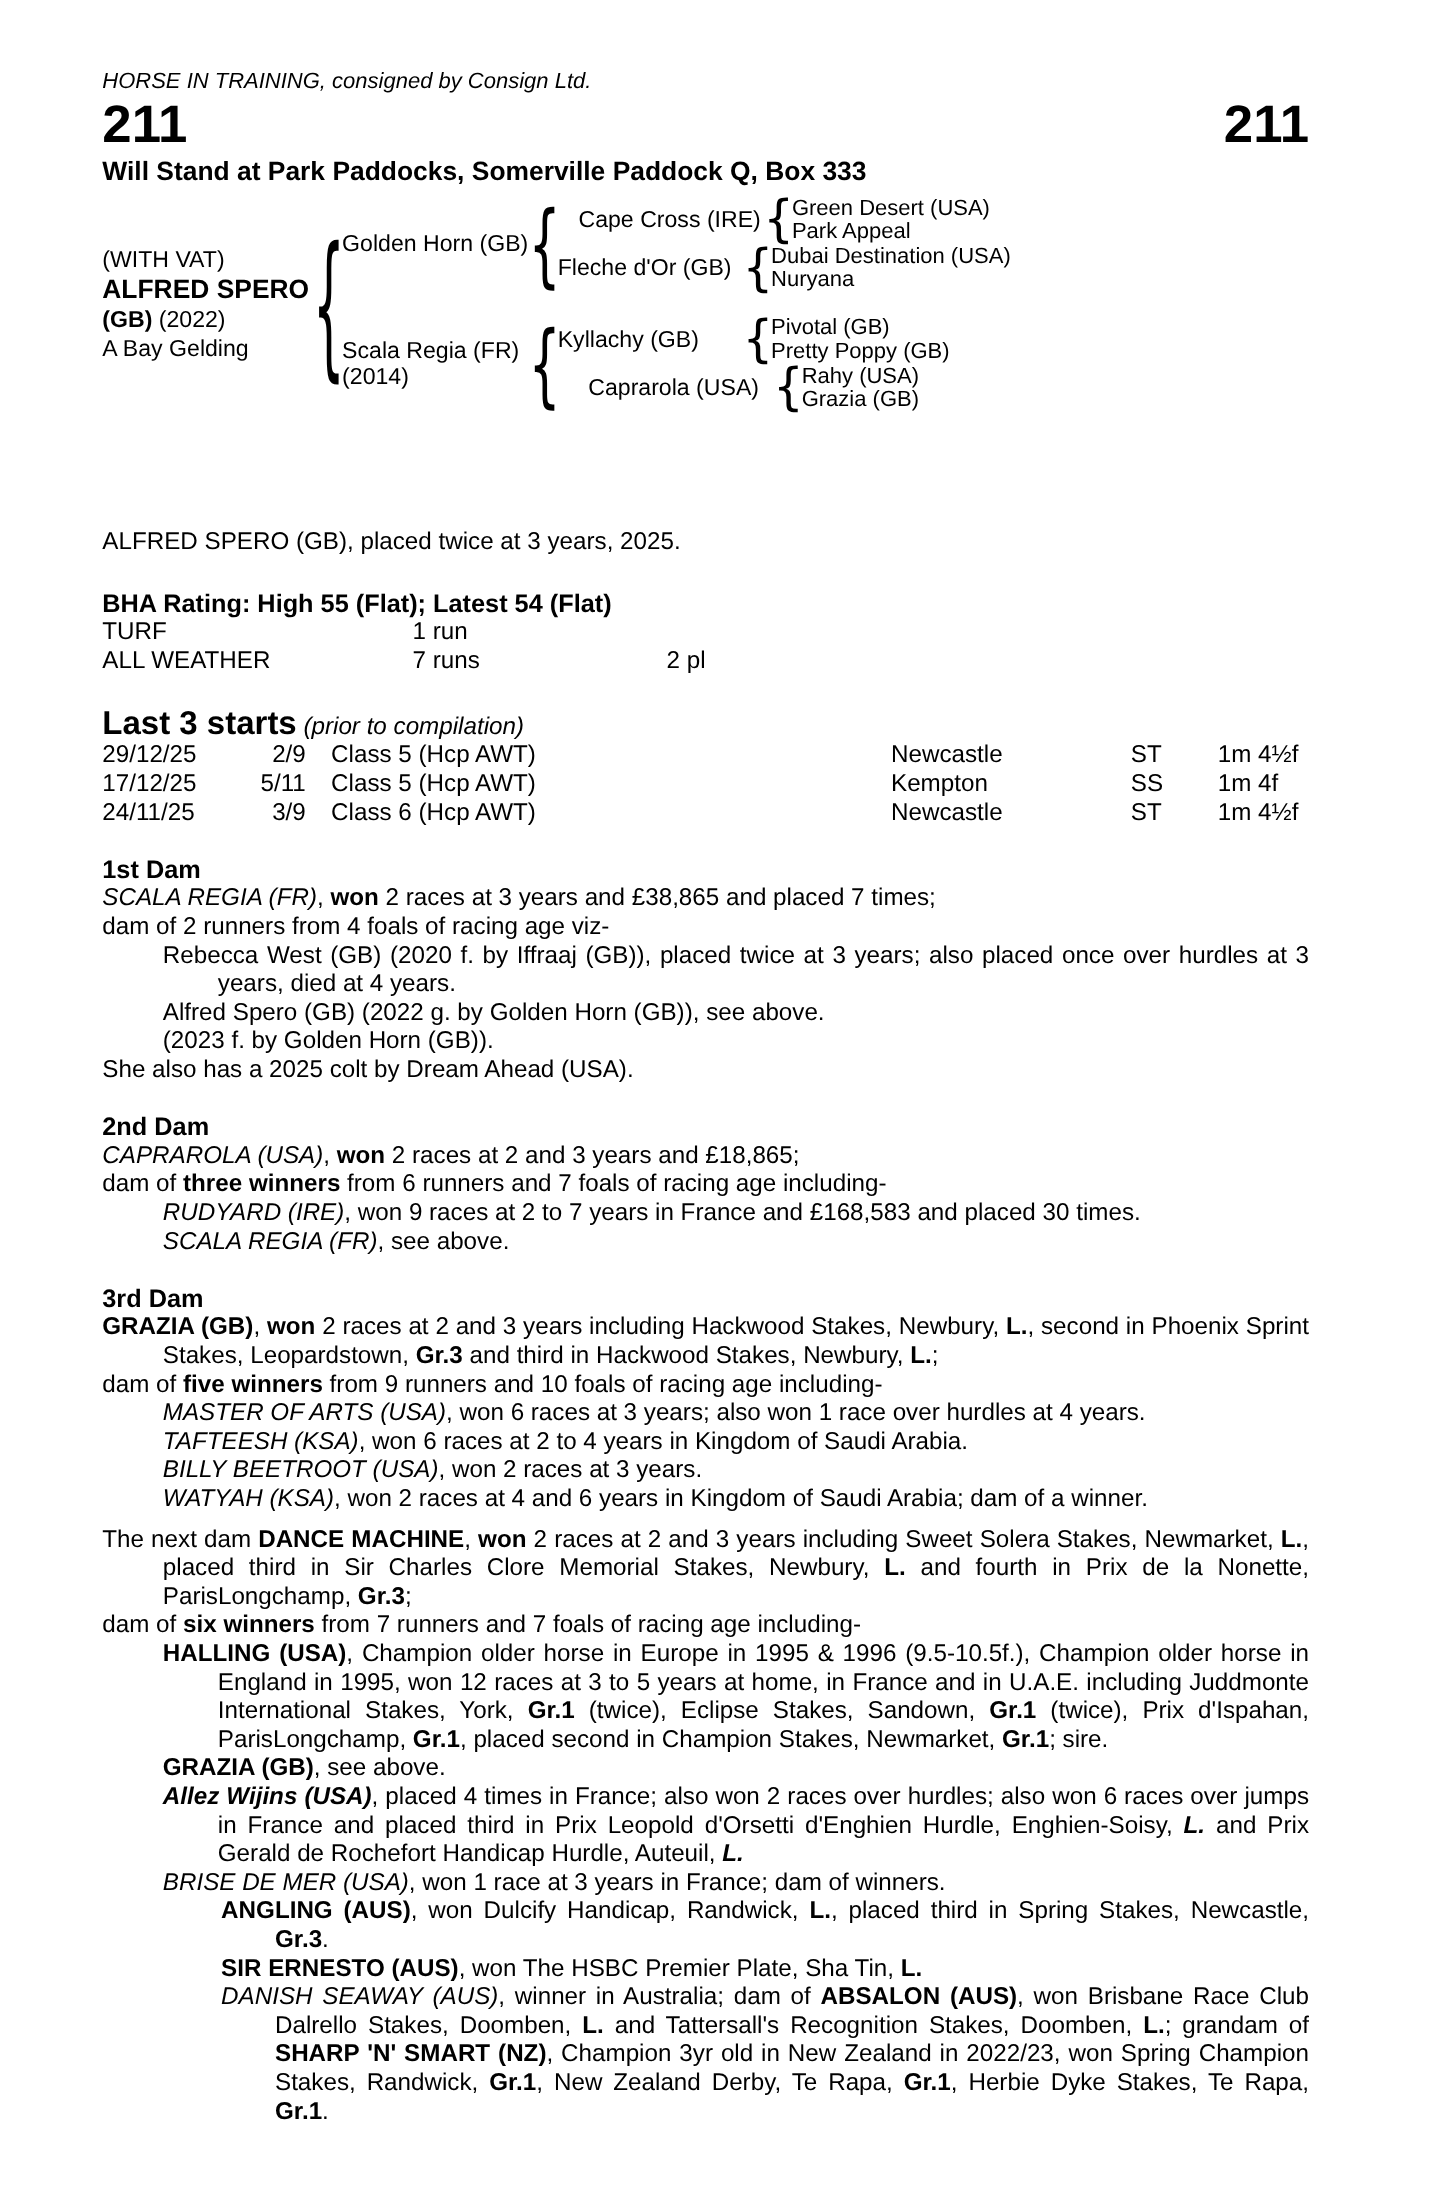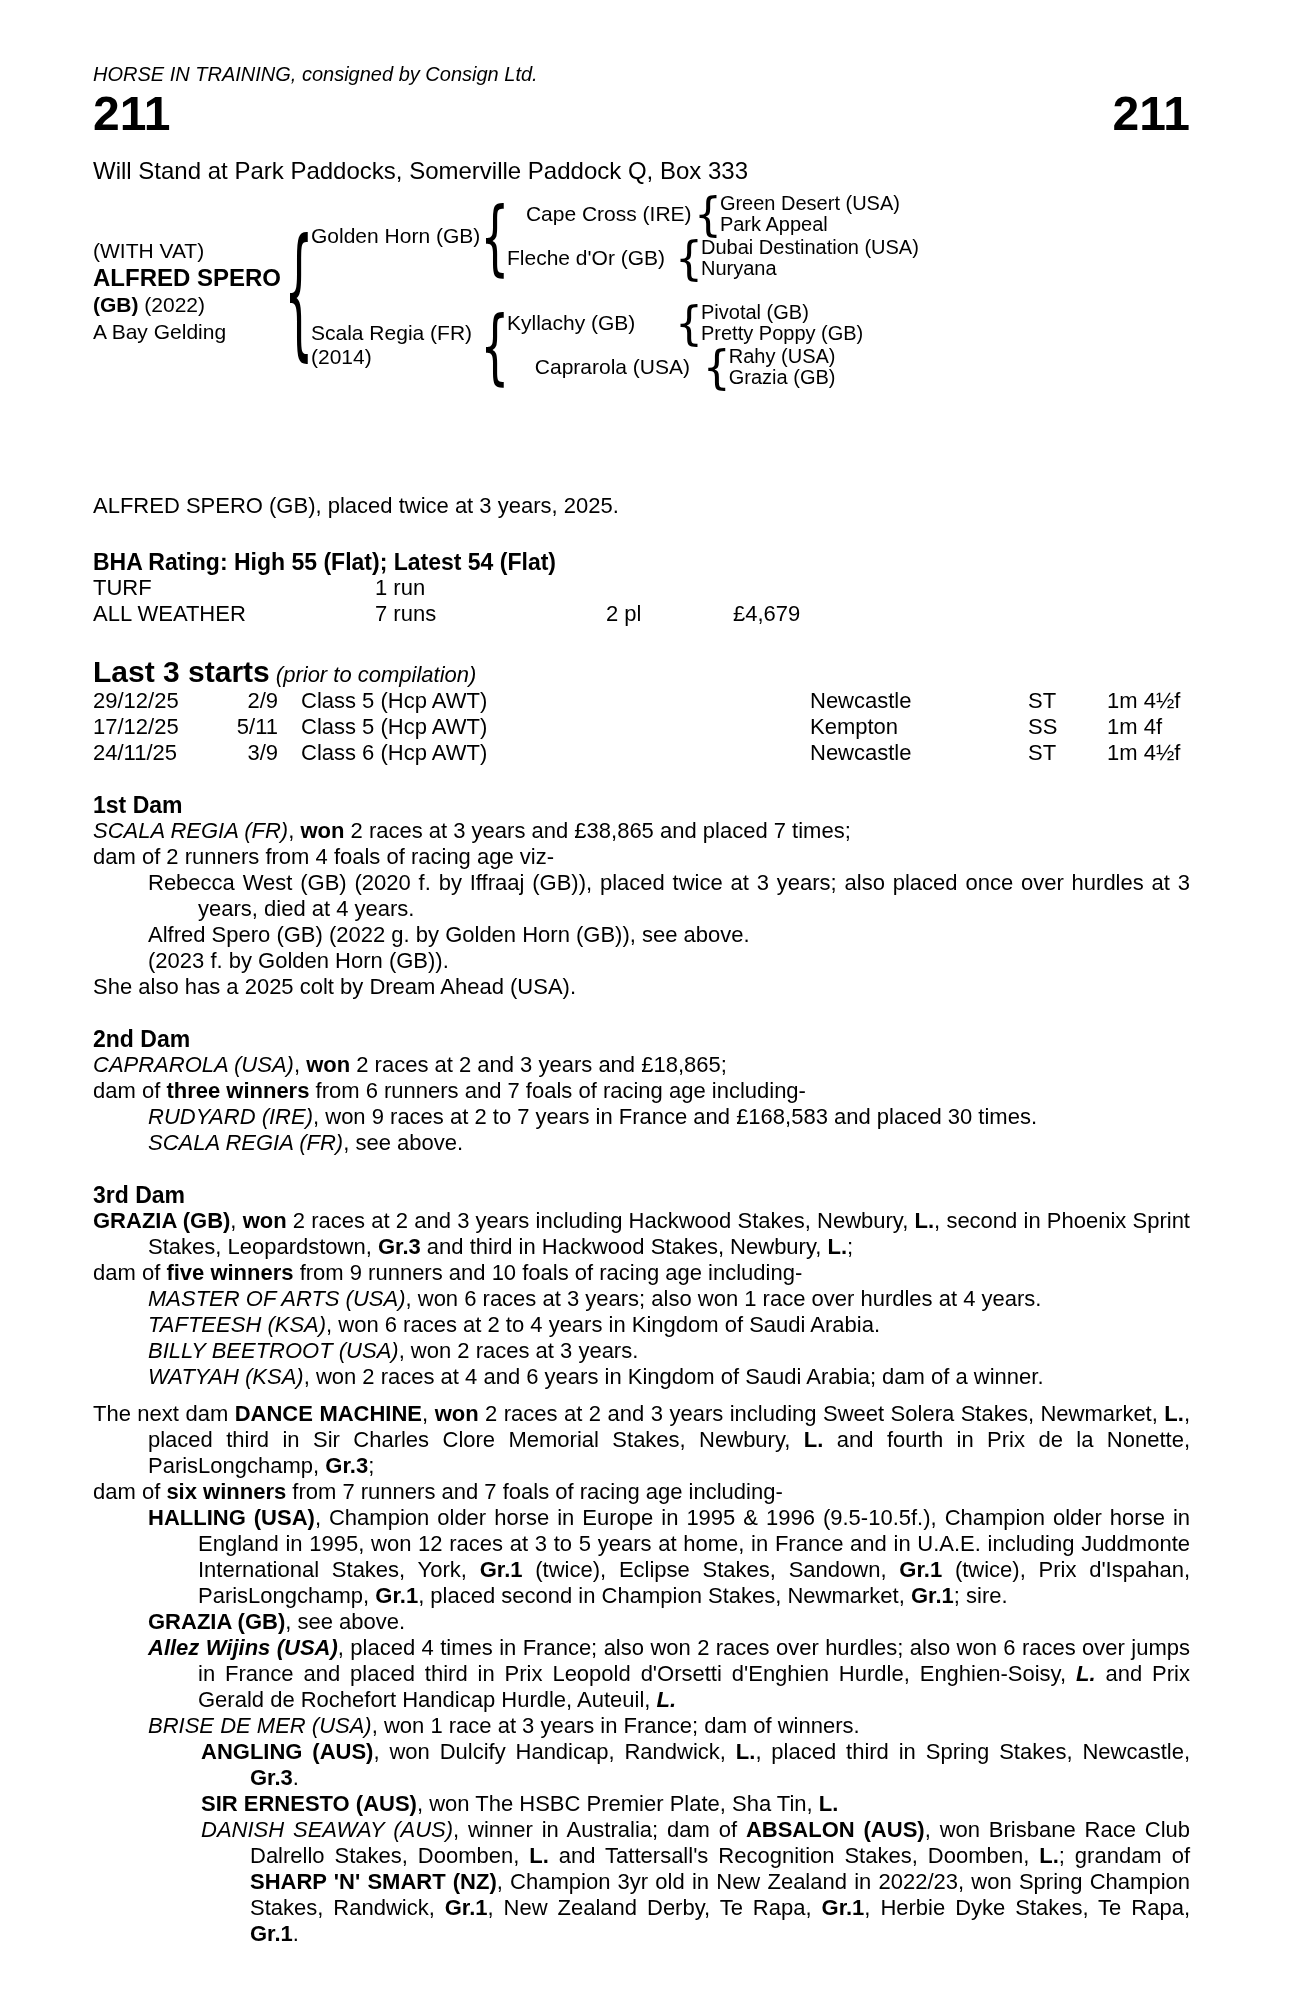--- a/index.html
+++ b/index.html
@@ -6,21 +6,21 @@
   html,body { background:#ffffff; }
   body {
     width:1315px; height:2000px; overflow:hidden;
     color:#000;
     font-family:"Liberation Sans", sans-serif;
     font-size:22px; line-height:26px;
     padding:60px 125px 0 93px;
   }
   .title { text-align:left; font-style:italic; font-size:20px; line-height:28px; }
   .lot-row { display:flex; justify-content:space-between; font-weight:bold; font-size:48px; line-height:48px; margin-top:2px; }
-  .stand { font-weight:normal; font-size:24px; line-height:30px; margin-top:18px; }
+  .stand { font-weight:bold; font-size:24px; line-height:30px; margin-top:4px; }
 
   
   .pedigree { display:flex; align-items:center; margin-top:6px; font-size:21px; }
   .subject { width:194px; line-height:27px; }
   .subject .sname { font-weight:bold; font-size:24px; }
   .branches { display:flex; flex-direction:column; gap:21px; }
   .branch { display:flex; align-items:center; }
   .gen2 { width:172px; line-height:24px; }
   .gen3col { display:flex; flex-direction:column;align-items:center; }
   .gen3block { display:flex; align-items:center; }
@@ -152,21 +152,20 @@
 <div class="srow">
   <span class="sc1">TURF</span>
   <span class="sc2">1 run</span>
   <span class="sc3"></span>
   <span class="sc4"></span>
 </div>
 <div class="srow">
   <span class="sc1">ALL WEATHER</span>
   <span class="sc2">7 runs</span>
   <span class="sc3">2 pl</span>
-  <span class="sc4">£4,679</span>
 </div>
 
 <div class="l3head"><span class="bold">Last 3 starts</span><span class="it"> (prior to compilation)</span></div>
 <div class="lrow">
   <span class="lc-date">29/12/25</span>
   <span class="lc-pos">2/9</span>
   <span class="lc-race">Class 5 (Hcp AWT)</span>
   <span class="lc-course">Newcastle</span>
   <span class="lc-going">ST</span>
   <span class="lc-dist">1m 4½f</span>

